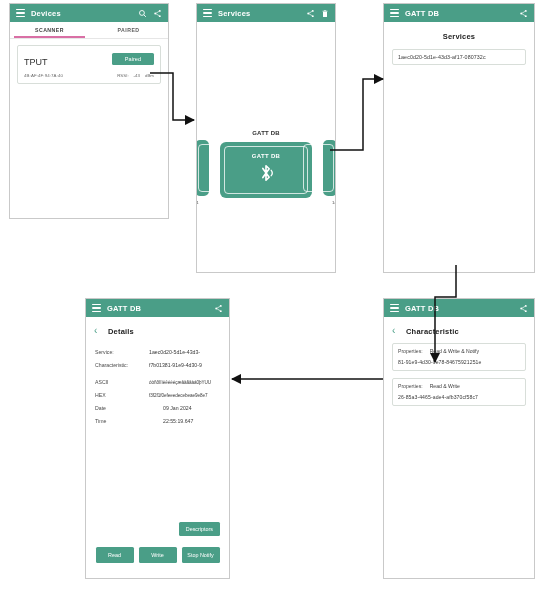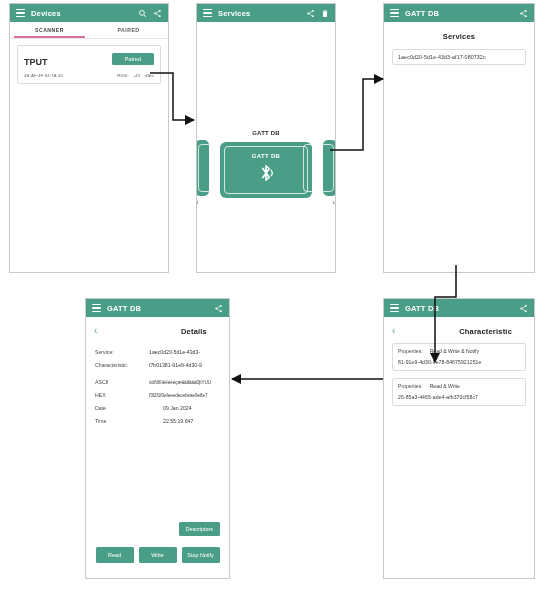--- a/index.html
+++ b/index.html
@@ -58,21 +58,21 @@
     background:#d96fa5;
   }
   .devcard{
     margin:6px 7px 0 7px;
     border:1px solid #d8ded9;
     border-radius:2px;
     padding:5px 6px 5px 6px;
     box-sizing:border-box;
   }
   .devrow1{display:flex;align-items:center;justify-content:space-between;}
-  .devname{font-size:9px;color:#2f2f2f;font-weight:bold;margin-top:6px;}
+  .devname{font-size:9px;color:#2f2f2f;font-weight:normal;margin-top:6px;}
   .pairbtn{
     background:#4a9e87;color:#fff;font-size:5.6px;
     padding:3px 13px;border-radius:1.5px;text-align:center;
   }
   .devrow2{display:flex;align-items:center;justify-content:space-between;margin-top:6px;}
   .devmac{font-size:4.4px;color:#6a6a6a;letter-spacing:.1px;}
   .devrssi{font-size:4.4px;color:#6a6a6a;display:flex;gap:5px;}
 
   
   .carousel-wrap{position:relative;height:100%;}
@@ -117,21 +117,21 @@
     text-align:center;font-size:7.5px;font-weight:bold;color:#222;
     margin-top:10px;letter-spacing:.2px;
   }
   .ptitle-row{
     display:flex;align-items:center;margin-top:9px;padding:0 8px;
   }
   .backchev{
     color:#4a9e87;font-size:10px;line-height:1;flex:0 0 auto;width:14px;
   }
   .ptitle-row .t{
-    flex:1 1 auto;text-align:right;font-size:7.5px;font-weight:bold;color:#222;
+    flex:1 1 auto;text-align:left;font-size:7.5px;font-weight:bold;color:#222;
     margin-right:14px;letter-spacing:.2px;
   }
   .uuidbox{
     margin:8px 8px 0 8px;border:1px solid #d8ded9;border-radius:2px;
     padding:4px 5px;box-sizing:border-box;
     font-size:5.3px;color:#3a3a3a;white-space:nowrap;overflow:hidden;
     letter-spacing:.1px;
   }
   .charbox{
     margin:7px 8px 0 8px;border:1px solid #d8ded9;border-radius:2px;
@@ -170,21 +170,21 @@
   }
 
   
   .arrows{position:absolute;left:0;top:0;width:544px;height:595px;pointer-events:none;}
 </style>
 </head>
 <body>
 
 <div class="stage">
 
-  <div class="phone" style="left:9px;top:3px;width:160px;height:270px;">
+  <div class="phone" style="left:9px;top:3px;width:160px;height:216px;">
     <div class="appbar">
       <span class="ic">
         <span class="hamb">
             <i></i>
             <i></i>
             <i></i>
           </span>
       </span>
       <span class="title">Devices</span>
       <span class="spacer"></span>

